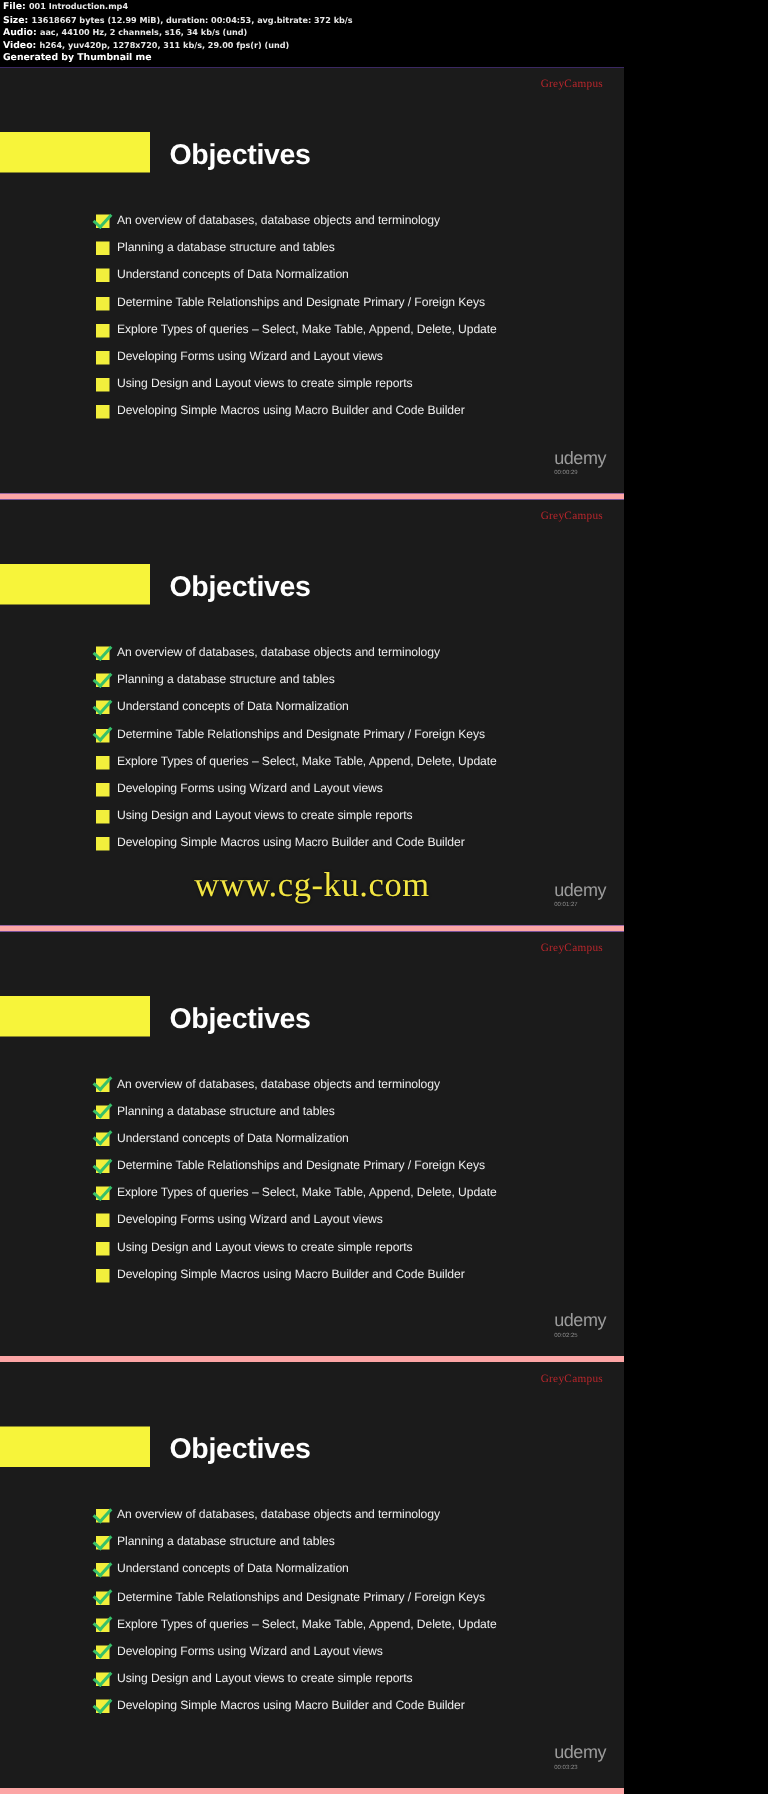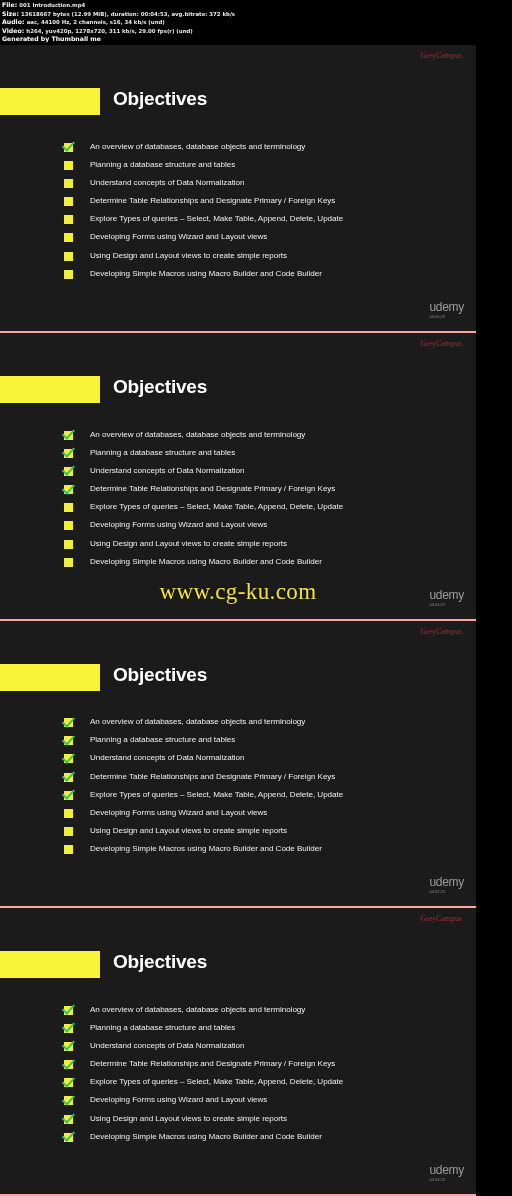--- a/index.html
+++ b/index.html
@@ -29,45 +29,45 @@
     letter-spacing:0px;
   }
   .info-line .k{ color:#ffffff; font-weight:bold; }
   .info-line .v{ color:#e8e8e8; font-weight:bold; font-size:5.4px; }
   .info-line .big{ font-size:6.2px; font-weight:bold; }
 
   
   .sheet{ width:512px; }
   .slide{
     position:relative;
-    width:476px;
+    width:416px;
     height:287.5px;
     background:#8b5cf6;
     overflow:hidden;
-    border-bottom:2px solid #fca5a5;
+    border-bottom:4px solid #fca5a5;
   }
   .slide.s1{ height:288px; }
   .slide-inner{
     position:absolute;
     inset:0;
     background:#1b1b1b;
   }
   .brand{
     position:absolute;
     top:6px; right:14px;
     color:#c1272d;
     font-family:"Liberation Serif", serif;
     font-size:7.5px;
     letter-spacing:0.2px;
     opacity:.95;
   }
   .title-row{
     position:absolute;
     top:43px; left:0;
-    display:flex; align-items:flex-start;
+    display:flex; align-items:flex-end;
     width:100%;
   }
   .yellow-bar{
     width:100px; height:27px;
     background:#f7f43a;
     margin-right:13px;
     flex:0 0 auto;
   }
   .slide-title{
     color:#ffffff;
@@ -75,24 +75,23 @@
     font-weight:bold;
     letter-spacing:-0.2px;
   }
   .bullets{
     position:absolute;
     left:64px; top:96px;
     width:420px;
   }
   .bullet{
     display:flex;
-    align-items:center;
+    align-items:flex-end;
     margin-bottom:7.2px;
     height:11px;
-    gap:12px;
   }
   .bullet.gap{ margin-top:5px; }
   .box{
     width:9px; height:9px;
     background:#f2ef3c;
     flex:0 0 auto;
     margin-top:1px;
     margin-right:5px;
     position:relative;
   }

